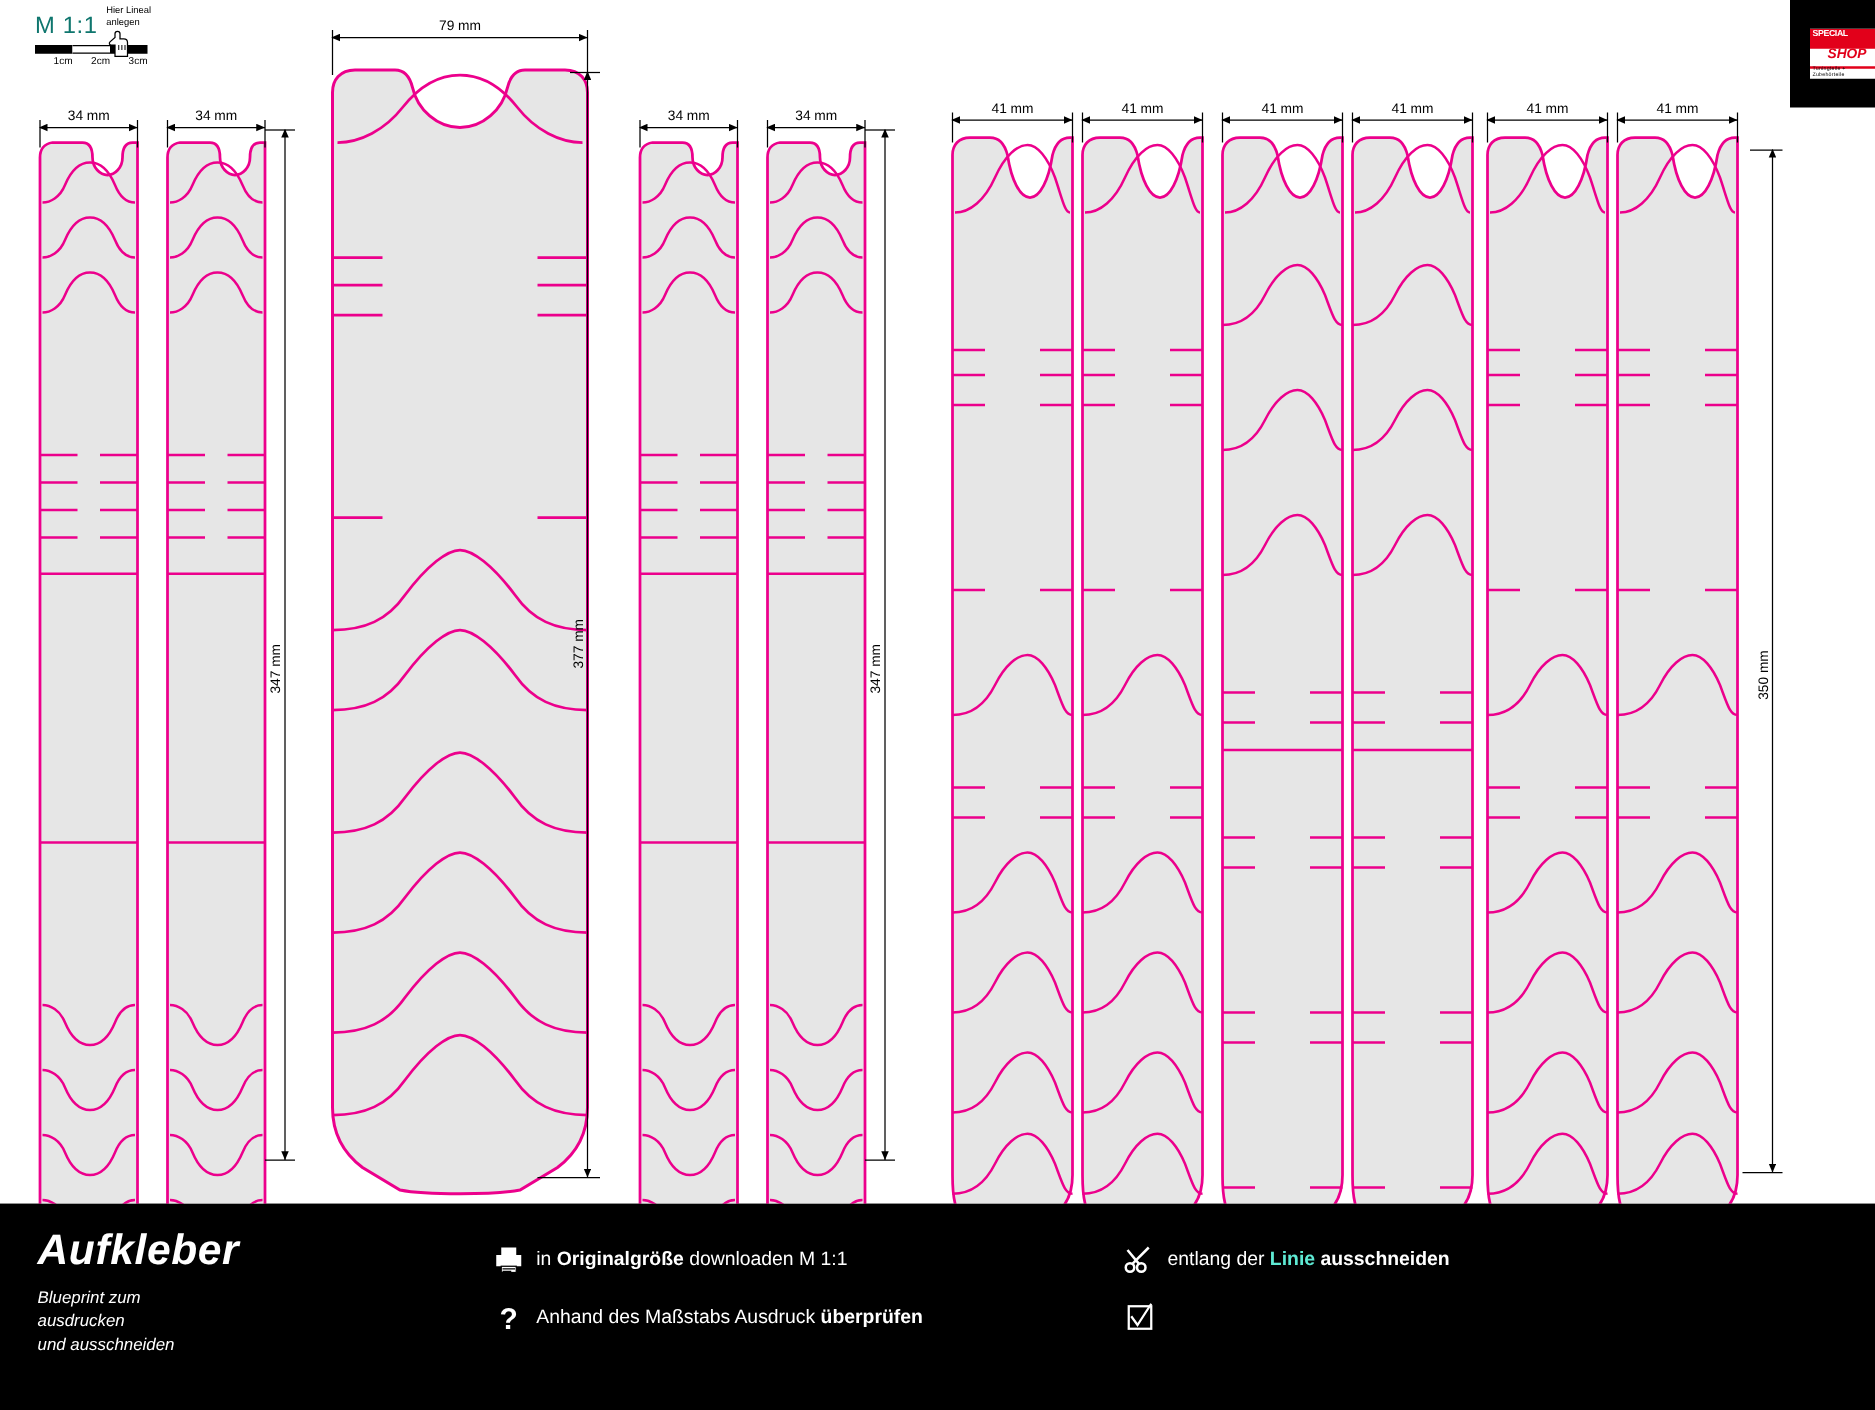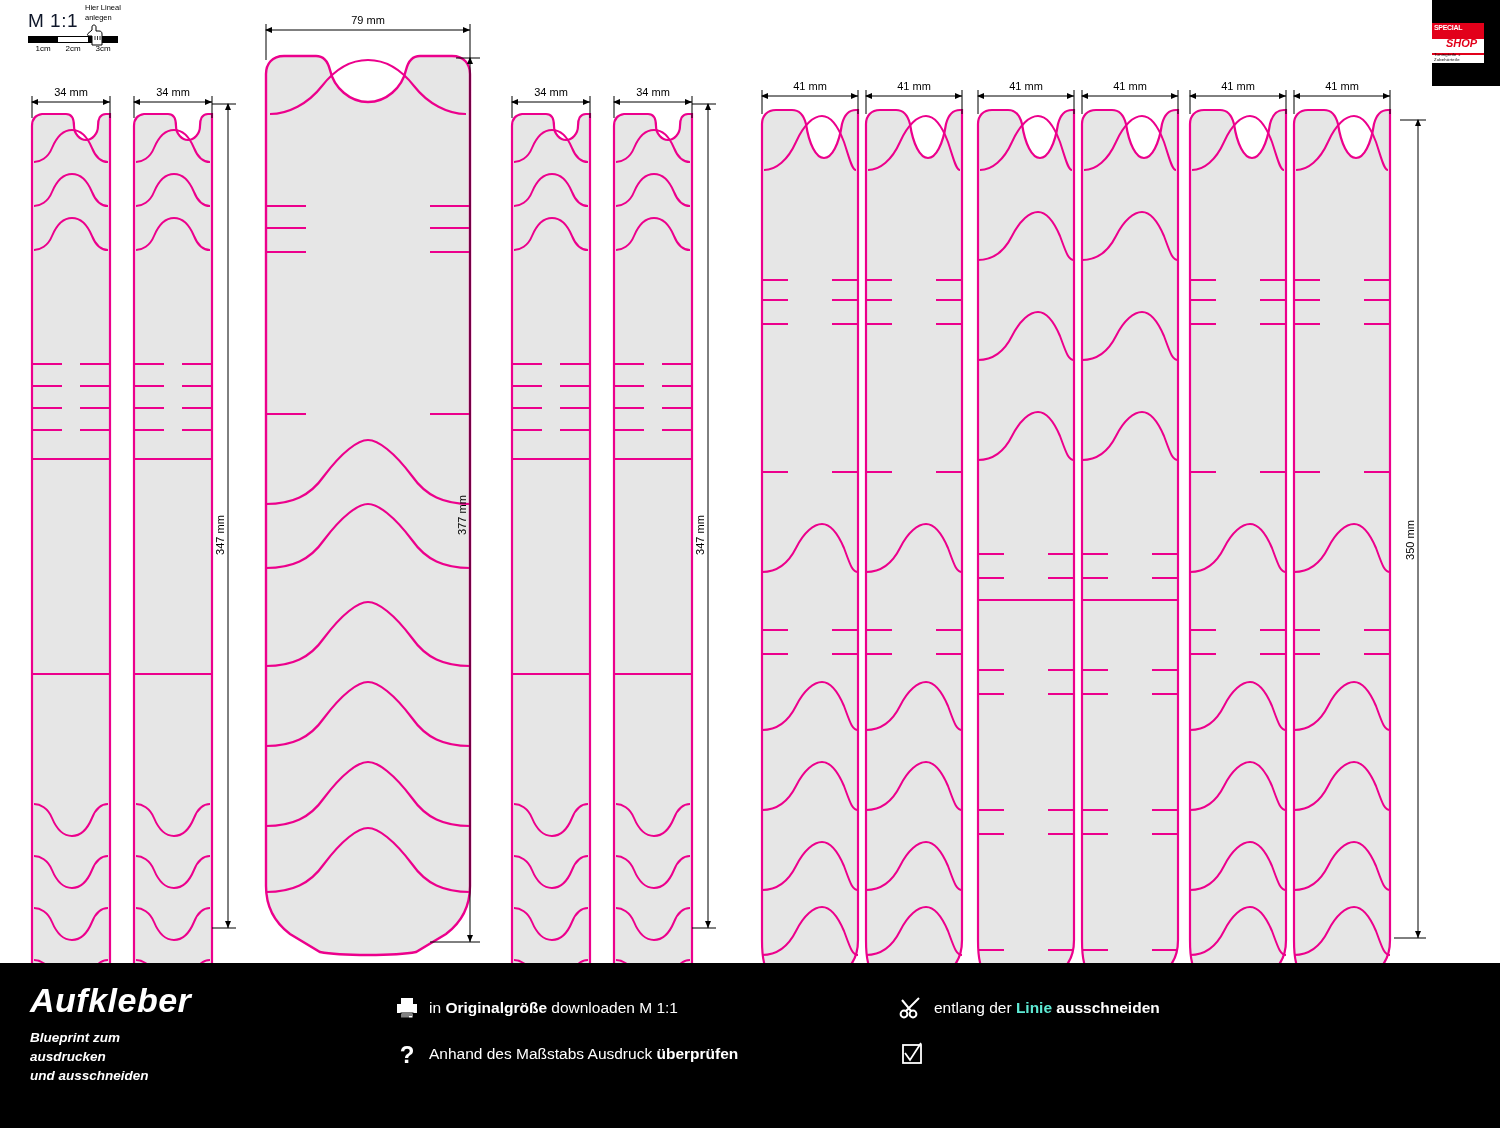--- a/index.html
+++ b/index.html
@@ -13,50 +13,50 @@
   }
   #sheet {
     position:absolute; left:0; top:0;
     width:1500px; height:963px;
     background:#ffffff;
   }
   #sheet svg { display:block; }
 
   
   .scale-box { position:absolute; left:28px; top:10px; width:160px; }
-  .scale-title { font-size:19px; font-weight:400; color:#0f172a; letter-spacing:0.5px; }
+  .scale-title { font-size:19px; font-weight:400; color:#0f766e; letter-spacing:0.5px; }
   .scale-bar { margin-top:4px; width:90px; height:7px; display:flex; }
   .scale-bar i { display:block; height:7px; flex:1 1 33.33%; }
   .scale-bar i.b { background:#000; }
   .scale-bar i.w { background:#fff; border-top:1px solid #000; border-bottom:1px solid #000;}
   .scale-ticks { width:90px; display:flex; font-size:8px; color:#000; margin-top:1px;}
-  .scale-ticks span { flex:1 1 33.33%; text-align:center; }
+  .scale-ticks span { flex:1 1 33.33%; text-align:right; }
   .ruler-note { position:absolute; left:85px; top:3px; font-size:7.5px; line-height:10px; color:#000; }
   .hand-icon { position:absolute; left:86px; top:24px; }
 
   
   .logo {
     position:absolute; right:0; top:0; width:68px; height:86px; background:#000;
-    display:flex; align-items:center; justify-content:flex-start;
+    display:flex; align-items:center; justify-content:flex-end;
   }
   .logo-inner { width:52px; height:40px; background:#fff; position:relative; overflow:hidden;}
   .logo-red { position:absolute; left:0; top:0; width:52px; height:16px; background:#e2001a;}
   .logo-txt1 { position:absolute; left:2px; top:1px; font-size:7px; font-weight:bold; color:#fff; letter-spacing:-0.3px;}
   .logo-txt2 { position:absolute; left:14px; top:14px; font-size:11px; font-weight:bold; color:#e2001a; font-style:italic;}
   .logo-sub { position:absolute; left:2px; bottom:1px; font-size:4.2px; color:#000; letter-spacing:0.2px;}
   .logo-stripe { position:absolute; left:0; bottom:8px; width:52px; height:2px; background:#e2001a;}
 
   
   #footer {
     position:absolute; left:0; top:963px; width:1500px; height:129px;
     background:#000; color:#fff;
   }
   .f-brand { position:absolute; left:30px; top:18px; }
   .f-brand h1 { margin:0; font-size:34px; font-style:italic; font-weight:bold; letter-spacing:0.5px;}
-  .f-brand p { margin:8px 0 0 0; font-size:13.5px; font-style:italic; font-weight:bold; line-height:19px;}
+  .f-brand p { margin:8px 0 0 0; font-size:13.5px; font-style:italic; font-weight:normal; line-height:19px;}
   .f-col { position:absolute; top:22px; }
   .f-col.c2 { left:385px; }
   .f-col.c3 { left:890px; }
   .f-row { display:flex; align-items:center; height:46px; }
   .f-ico { width:44px; min-width:44px; display:flex; align-items:center; justify-content:center; }
   .f-txt { font-size:15.5px; color:#fff; white-space:nowrap;}
   .f-txt b { font-weight:bold; }
   .f-txt .pink { color:#5eead4; font-weight:bold; }
 
   

